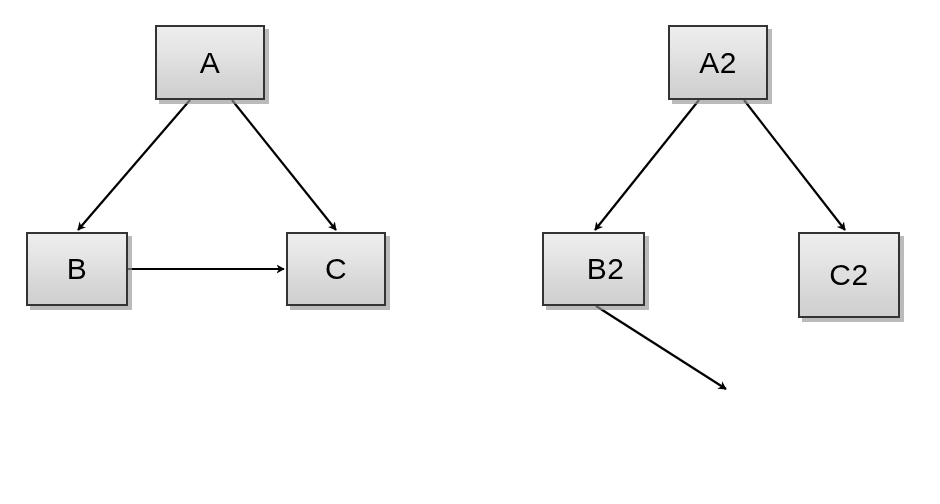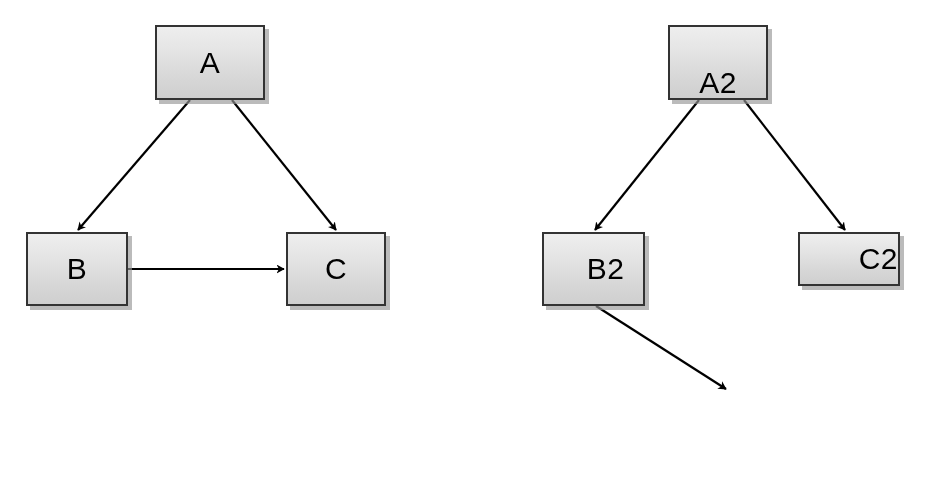--- a/index.html
+++ b/index.html
@@ -66,23 +66,23 @@
 
   <div class="node" style="left: 155px; top: 25px; width: 110px; height: 75px;">
     <span class="node-label">A</span>
   </div>
   <div class="node" style="left: 26px; top: 232px; width: 102px; height: 74px;">
     <span class="node-label">B</span>
   </div>
   <div class="node" style="left: 286px; top: 232px; width: 100px; height: 74px;">
     <span class="node-label">C</span>
   </div>
-  <div class="node" style="left: 668px; top: 25px; width: 100px; height: 75px; align-items: flex-end;">
+  <div class="node" style="left: 668px; top: 25px; width: 100px; height: 75px;">
     <span class="node-label">A2</span>
   </div>
   <div class="node" style="left: 542px; top: 232px; width: 103px; height: 74px; padding-left: 24px;">
     <span class="node-label">B2</span>
   </div>
-  <div class="node" style="left: 798px; top: 232px; width: 102px; height: 54px; justify-content: flex-end;">
+  <div class="node" style="left: 798px; top: 232px; width: 102px; height: 86px;">
     <span class="node-label">C2</span>
   </div>
 
 </div>
 
 </body></html>

